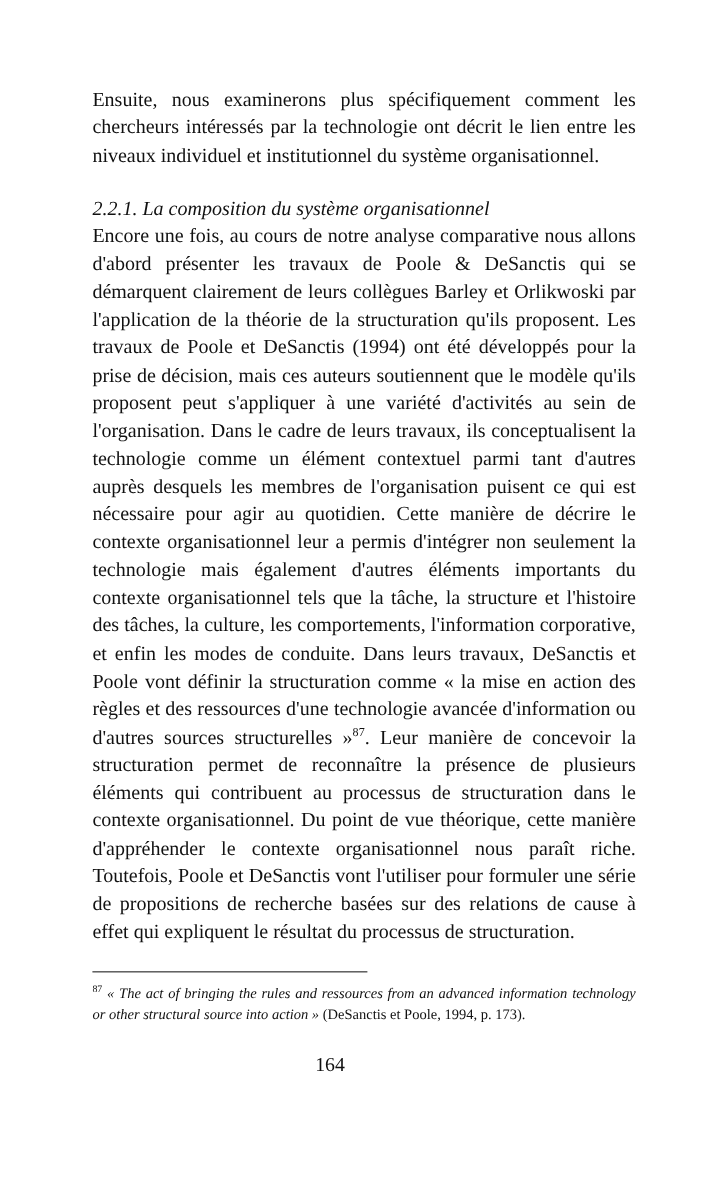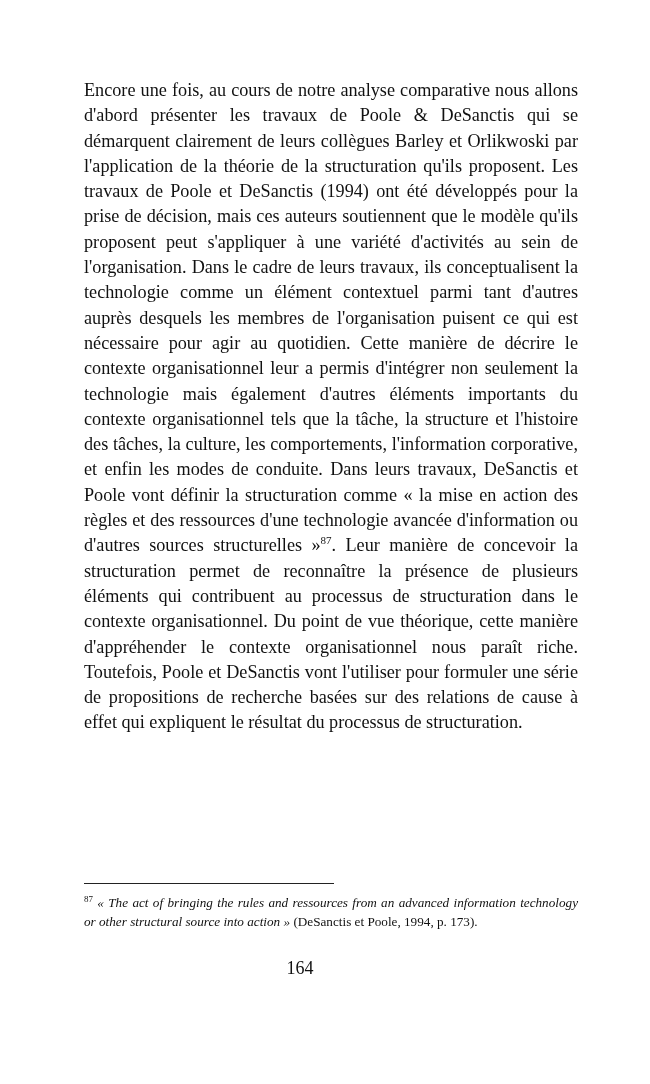--- a/index.html
+++ b/index.html
@@ -11,20 +11,22 @@
   .footnote-rule { position:absolute; left:84px; top:883px; width:250px; height:0; border-top:1px solid #222; }
   .footnote { position:absolute; left:84px; top:893px; width:494px; font-size:13.2px; line-height:19px; text-align:justify; margin:0; }
   .footnote sup { font-size:9px; }
   sup { font-size:11px; line-height:0; }
   .pagenum { position:absolute; left:0; width:600px; top:958px; text-align:center; font-size:18px; }
 </style>
 </head>
 <body>
 
 <div class="page">
+  <p class="para intro">Ensuite, nous examinerons plus spécifiquement comment les chercheurs intéressés par la technologie ont décrit le lien entre les niveaux individuel et institutionnel du système organisationnel.</p>
+  <p class="heading">2.2.1. La composition du système organisationnel</p>
   <p class="para"><span>Encore une fois, au cours de notre analyse comparative nous allons d'abord présenter les travaux de Poole &amp; DeSanctis qui se démarquent clairement de leurs collègues Barley et Orlikwoski par l'application de la théorie de la structuration qu'ils proposent. Les travaux de Poole et DeSanctis (1994) ont été développés pour la prise de décision, mais ces auteurs soutiennent que le modèle qu'ils proposent peut s'appliquer à une variété d'activités au sein de l'organisation. Dans le cadre de leurs travaux, ils conceptualisent la technologie comme un élément contextuel parmi tant d'autres auprès desquels les membres de l'organisation puisent ce qui est nécessaire pour agir au quotidien. Cette manière de décrire le contexte organisationnel leur a permis d'intégrer non seulement la technologie mais également d'autres éléments importants du contexte organisationnel tels que la tâche, la structure et l'histoire des tâches, la culture, les comportements, l'information corporative, et enfin les modes de conduite. Dans leurs travaux, DeSanctis et Poole vont définir la structuration comme « la mise en action des règles et des ressources d'une technologie avancée d'information ou d'autres sources structurelles »</span><sup>87</sup><span>. Leur manière de concevoir la structuration permet de reconnaître la présence de plusieurs éléments qui contribuent au processus de structuration dans le contexte organisationnel. Du point de vue théorique, cette manière d'appréhender le contexte organisationnel nous paraît riche. Toutefois, Poole et DeSanctis vont l'utiliser pour formuler une série de propositions de recherche basées sur des relations de cause à effet qui expliquent le résultat du processus de structuration.</span></p>
 </div>
 
 <div class="footnote-rule"></div>
 
 <p class="footnote"><sup>87</sup><i> « The act of bringing the rules and ressources from an advanced information technology or other structural source into action »</i><span> (DeSanctis et Poole, 1994, p. 173).</span></p>
 
 <div class="pagenum">164</div>
 
 </body></html>

